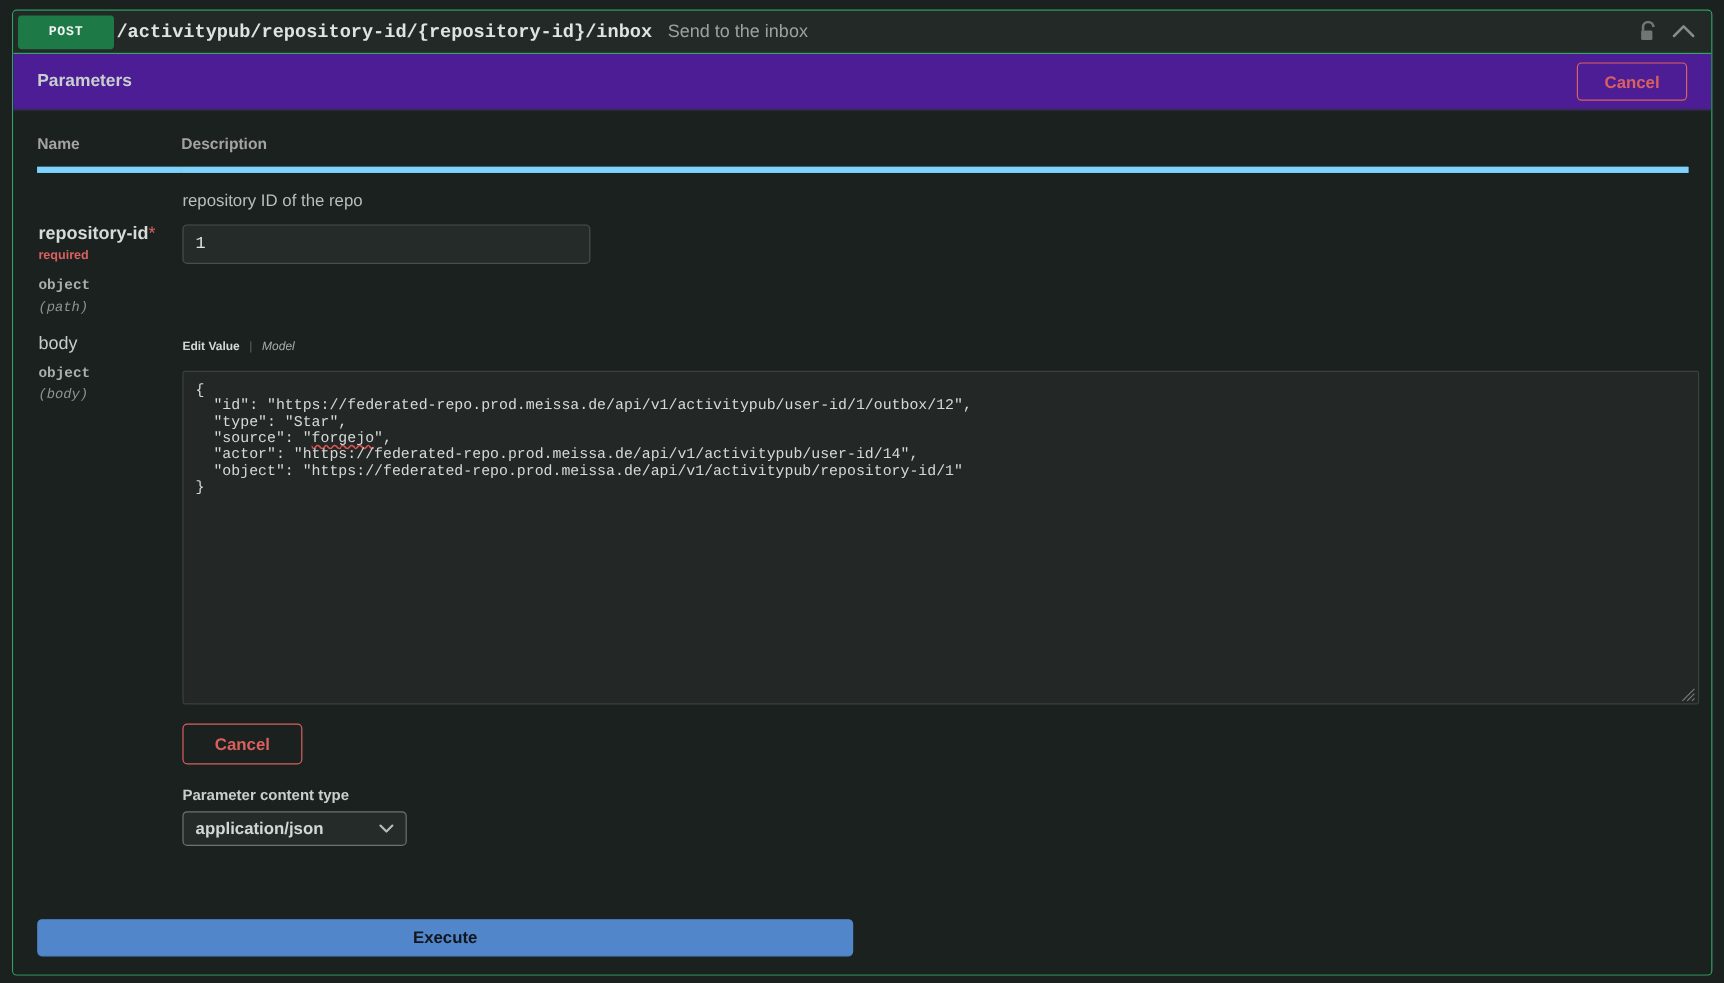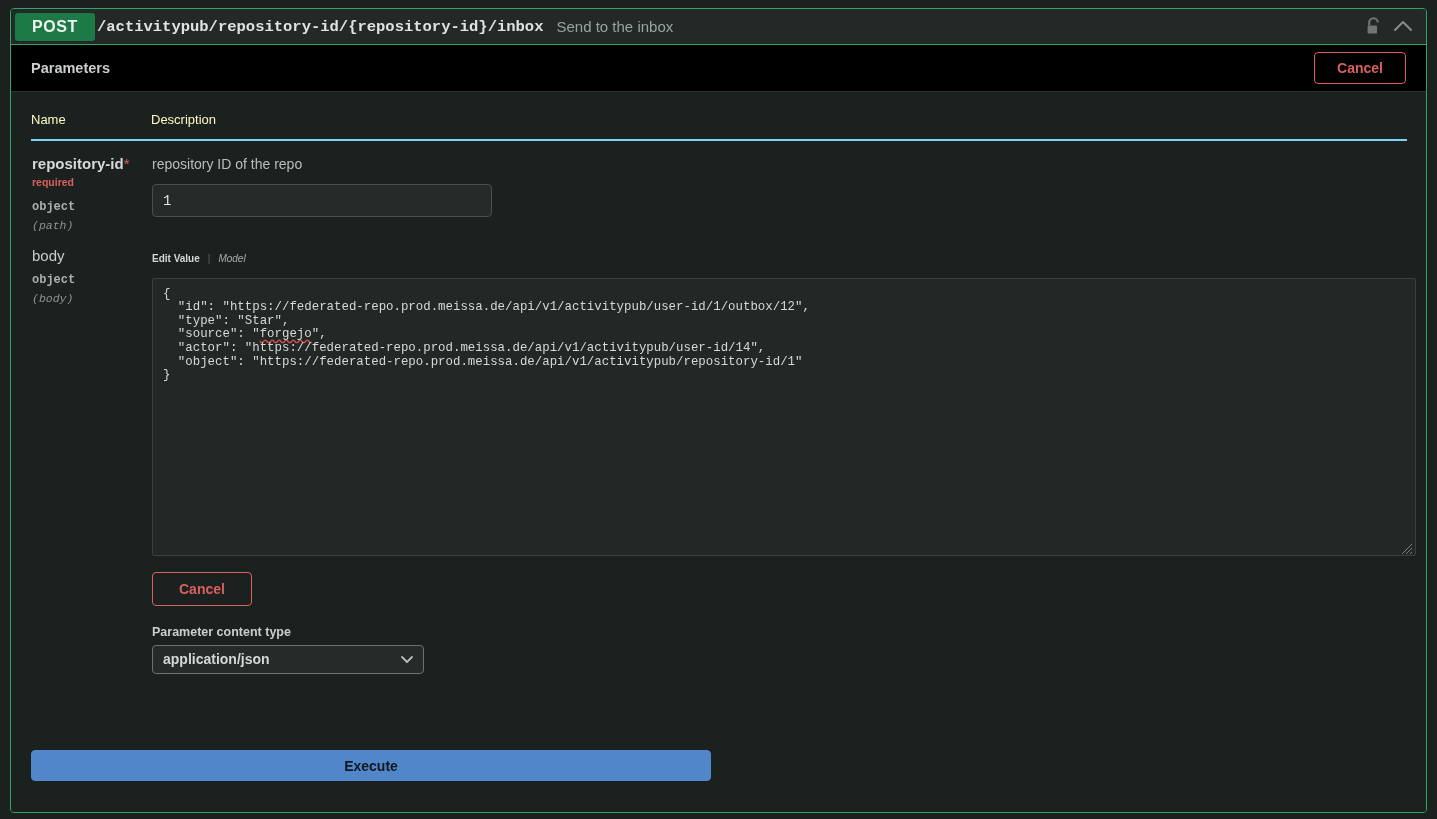--- a/index.html
+++ b/index.html
@@ -31,26 +31,26 @@
     border-bottom: 1px solid #32a467;
     padding: 0 6px 0 4px;
   }
   .method-badge {
     width: 80px;
     height: 28px;
     background: #1d7a47;
     border-radius: 3px;
     color: #f0f3f2;
     font-weight: bold;
-    font-size: 16px;
+    font-size: 11px;
     letter-spacing: .6px;
     display: flex;
     align-items: center;
     justify-content: center;
-    font-family: Liberation Sans, sans-serif;
+    font-family: Liberation Mono, monospace;
     flex: 0 0 80px;
   }
   .op-path {
     margin-left: 2px;
     font-family: "Liberation Mono", monospace;
     font-size: 15.5px;
     font-weight: bold;
     color: #dfe3e1;
     white-space: nowrap;
   }
@@ -72,21 +72,21 @@
     background: #1b211e;
     position: relative;
   }
   .params-header {
     height: 47px;
     flex: 0 0 47px;
     display: flex;
     align-items: center;
     padding: 0 20px 0 20px;
     border-bottom: 1px solid #2b322f;
-    background: #000000;
+    background: #4c1d95;
   }
   .params-title {
     font-size: 14.5px;
     font-weight: bold;
     color: #c9cfcd;
   }
   .params-header-spacer { flex: 1 1 auto; }
   .btn-cancel {
     border: 1px solid #d9605f;
     background: transparent;
@@ -105,37 +105,38 @@
     overflow: hidden;
   }
   table.params-table {
     width: 1376px;
     border-collapse: collapse;
     table-layout: fixed;
   }
   table.params-table th {
     text-align: left;
     font-size: 13px;
-    font-weight: normal;
-    color: #fef9c3;
+    font-weight: bold;
+    color: #a3a3a3;
     padding: 0 0 12px 0;
-    border-bottom: 2px solid #7dd3fc;
+    border-bottom: 5px solid #7dd3fc;
   }
   th.col-name { width: 120px; }
   th.col-desc { width: 1256px; }
   table.params-table td {
     vertical-align: top;
     padding-top: 14px;
   }
   .pname {
     font-size: 15px;
     font-weight: bold;
     color: #d6dbd9;
     line-height: 1.22;
     word-break: break-word;
+    margin-top: 28px;
   }
   .pname .star { color: #d9605f; font-weight: normal; }
   .required-tag {
     color: #d9605f;
     font-size: 10.5px;
     font-weight: bold;
     vertical-align: 1px;
   }
   .ptype {
     font-family: "Liberation Mono", monospace;
@@ -238,21 +239,21 @@
   }
   .content-type-label {
     margin-top: 19px;
     font-size: 12.5px;
     font-weight: bold;
     color: #c9cfcd;
   }
   .content-type-select {
     margin-top: 6px;
     position: relative;
-    width: 272px;
+    width: 187px;
     height: 29px;
     background: #252b28;
     border: 1px solid #6c7370;
     border-radius: 4px;
     display: flex;
     align-items: center;
     padding: 0 10px;
     cursor: pointer;
   }
   .content-type-select .val {
@@ -267,21 +268,21 @@
     display: flex;
   }
 
   
   .exec-wrap {
     position: absolute;
     left: 0; right: 2px;
     bottom: 0;
     height: 62px;
     display: flex;
-    align-items: flex-start;
+    align-items: center;
     padding: 0 20px;
   }
   .btn-execute {
     width: 680px;
     height: 31px;
     background: #5187ca;
     border: 1px solid #5187ca;
     border-radius: 4px;
     color: #11161f;
     font-size: 14px;

